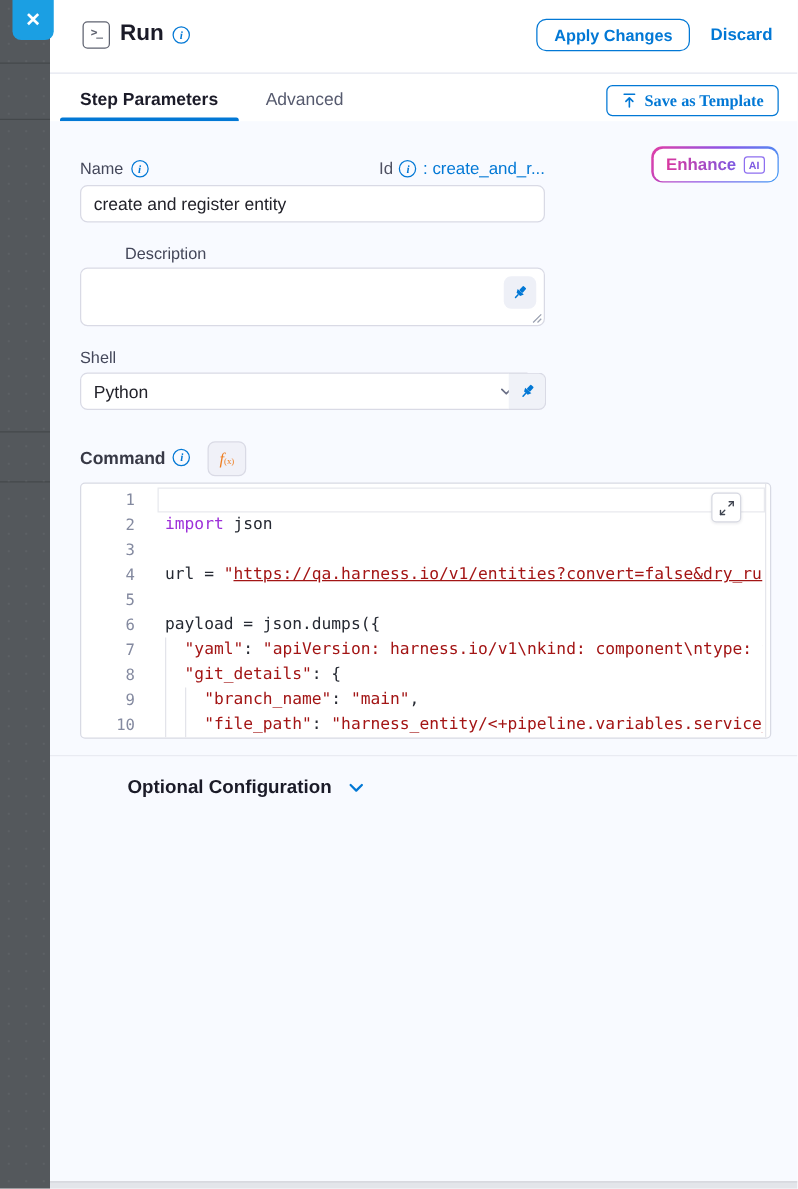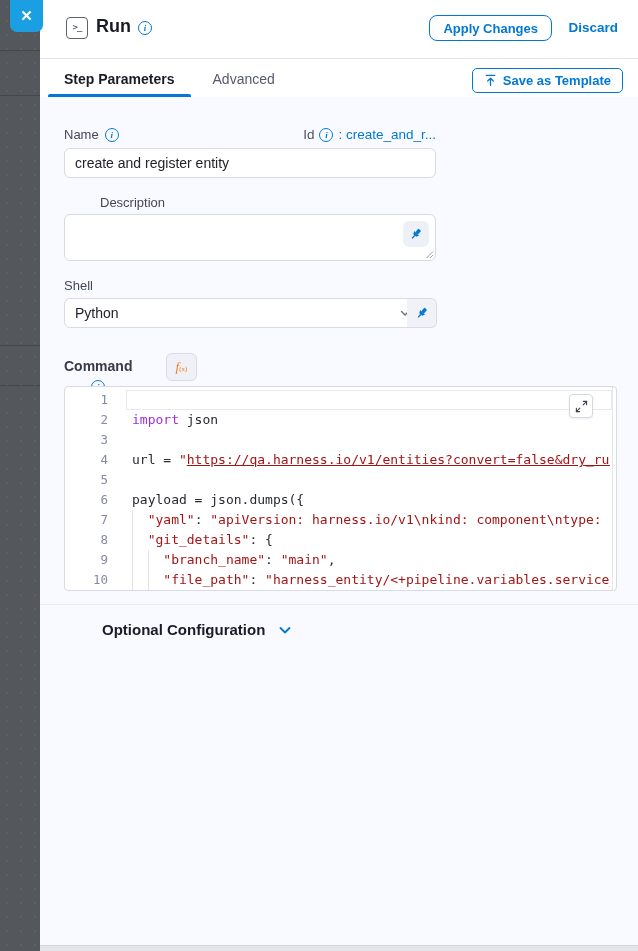--- a/index.html
+++ b/index.html
@@ -37,21 +37,21 @@
     font-size:13.5px; font-weight:700; cursor:pointer; font-family:"Liberation Sans",sans-serif; }
 
   
   .tabbar { position:absolute; left:0; top:60px; right:0; height:37px; background:#fff; display:flex; align-items:center; padding-left:8px; }
   .tab { position:relative; height:100%; display:flex; align-items:center; padding:0 16px; font-size:14px; cursor:pointer; }
   .tab.active { font-weight:700; color:#1b1b28; }
   .tab.active::after { content:""; position:absolute; left:0; right:0; bottom:0; height:3px; background:var(--primary,#0278d5); border-radius:2px 2px 0 0; }
   .tab.plain { color:#565a6e; margin-left:6px; }
   .save-tpl-btn { position:absolute; right:15px; top:8px; height:25px; padding:0 11px; display:flex; align-items:center; gap:6px;
     background:#fff; border:1px solid var(--primary,#0278d5); border-radius:5px; color:var(--primary,#0278d5);
-    font-size:13px; font-weight:700; cursor:pointer; font-family:Liberation Sans, sans-serif; }
+    font-size:13px; font-weight:700; cursor:pointer; font-family:Liberation Serif, serif; }
 
   
   .body { position:absolute; left:0; top:97px; right:0; bottom:0; background:#f8faff; }
   .lbl { font-size:13px; font-weight:500; color:#44475a; }
   .row-inline { display:flex; align-items:center; gap:6px;justify-content:center; }
 
   .name-lbl { position:absolute; left:24px; top:30px; }
   .id-row { position:absolute; right:202px; top:30px; display:flex; align-items:center; gap:5px; }
   .id-lbl { font-size:13.5px; color:#4f5162; }
   .id-val { font-size:13.5px; font-weight:500; color:var(--primary,#0278d5); cursor:pointer; }
@@ -74,21 +74,21 @@
     display:flex; align-items:center; justify-content:center; }
   .ta-pin { right:7px; top:7px; }
   .resize-corner { position:absolute; right:2px; bottom:2px; pointer-events:none; }
 
   .shell-lbl { position:absolute; left:24px; top:181px; }
   .select { position:absolute; left:24px; top:201px; width:358px; height:30px; background:#fff; border:1px solid #d9dae5;
     border-radius:6px 0 0 6px; display:flex; align-items:center; justify-content:space-between; padding:0 10px; cursor:pointer; }
   .select-val { font-size:14px; color:#22222a; }
   .shell-pin { left:367px; top:201px; width:30px; height:30px; border:1px solid #d9dae5; border-left:none; border-radius:0 6px 6px 0; background:#f0f2f8; }
 
-  .cmd-row { position:absolute; left:24px; top:261px; display:flex; align-items:center; gap:6px;flex-direction:column; }
+  .cmd-row { position:absolute; left:24px; top:261px; display:flex; align-items:center; gap:6px; }
   .cmd-lbl { font-size:14px; font-weight:700; color:#383946; }
   .fx-btn { position:absolute; left:126px; top:256px; width:31px; height:28px; background:#f0f1f8; border:1px solid #d9dae5;
     border-radius:6px; cursor:pointer; color:#ee7d20; font-size:13px; font-family:"Liberation Serif",serif; font-style:italic;
     display:flex; align-items:center; justify-content:center; }
   .fx-btn sub { font-size:7px; font-style:normal; margin-top:4px; }
 
   
   .editor { position:absolute; left:24px; top:289px; width:553px; height:205px; background:#fff; border:1px solid #d8dae4; border-radius:4px; overflow:hidden; }
   .cur-line { position:absolute; left:61px; top:3px; width:486px; height:20px; border:1px solid #e8e9ee; }
   .vline { position:absolute; left:547px; top:0; bottom:0; width:1px; background:#e5e6ec; }
@@ -160,20 +160,26 @@
         <span class="lbl">Name</span>
         <span class="info-i">i</span>
       </div>
 
       <div class="id-row">
         <span class="id-lbl">Id</span>
         <span class="info-i">i</span>
         <span class="id-val">: create_and_r...</span>
       </div>
 
+      <div class="enhance-wrap">
+        <div class="enhance-inner">
+          <span class="enhance-txt">Enhance</span>
+          <span class="ai-badge">AI</span>
+        </div>
+      </div>
 
       <input class="text-input" type="text" value="create and register entity" style="">
 
       <span class="lbl desc-lbl">Description</span>
       <div class="ta-wrap">
         <textarea class="ta" value="" style=""></textarea>
         <button class="pin-btn ta-pin">
           <svg width="14" height="14" viewBox="0 0 16 16">
               <g transform="rotate(42 8 8)" fill="#0278d5">
                 <rect x="6" y="1.5" width="4" height="5.5" rx="0.8"></rect>

